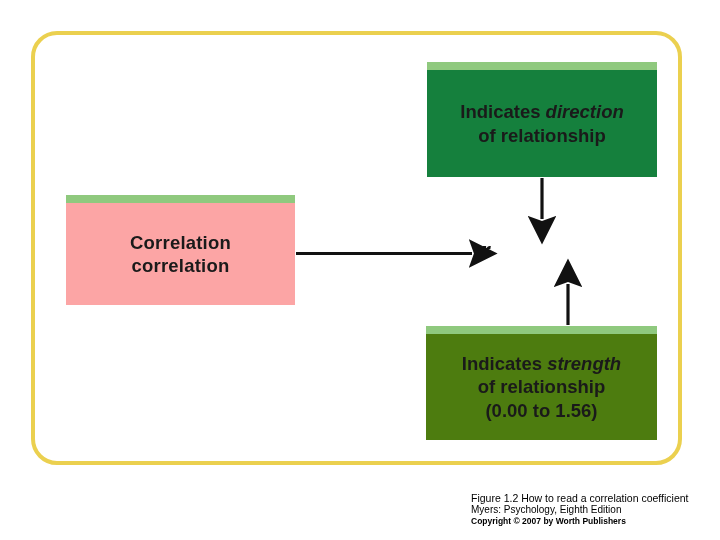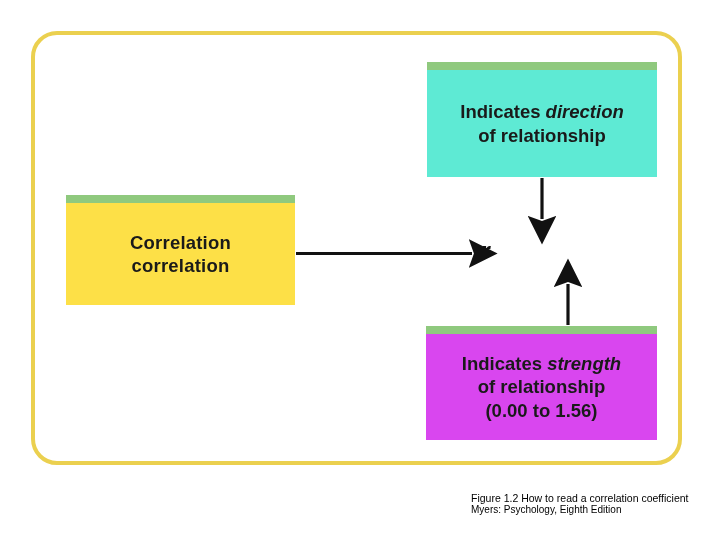--- a/index.html
+++ b/index.html
@@ -63,46 +63,46 @@
   }
 
   
   #box-correlation-coefficient {
     left: 66px;
     top: 195px;
     width: 229px;
     height: 110px;
   }
   #box-correlation-coefficient .box-body {
-    background: #fde047;
+    background: #fca5a5;
     font-size: 18.5px;
     letter-spacing: 0.2px;
   }
 
   
   #box-direction {
     left: 427px;
     top: 62px;
     width: 230px;
     height: 115px;
   }
   #box-direction .box-body {
-    background: #5eead4;
+    background: #15803d;
     font-size: 18.5px;
   }
 
   
   #box-strength {
     left: 426px;
     top: 326px;
     width: 231px;
     height: 114px;
   }
   #box-strength .box-body {
-    background: #d946ef;
+    background: #4d7c0f;
     font-size: 18.5px;
   }
 
   .line1, .line2, .line3 { display: block; white-space: nowrap; }
   .em-word { font-style: italic; }
 
   
   #formula {
     position: absolute;
     left: 480px;
@@ -201,15 +201,16 @@
     <line x1="296" y1="253.5" x2="472" y2="253.5" stroke="#111111" stroke-width="3.2" marker-end="url(#head-right)"></line>
 
     <line x1="542" y1="178" x2="542" y2="219" stroke="#111111" stroke-width="3.2" marker-end="url(#head-down)"></line>
 
     <line x1="568" y1="325" x2="568" y2="284" stroke="#111111" stroke-width="3.2" marker-end="url(#head-up)"></line>
   </svg>
 
   <div id="caption">
     <div class="cap-line-1">Figure 1.2  How to read a correlation coefficient</div>
     <div class="cap-line-2">Myers: Psychology, Eighth Edition</div>
+    <div class="cap-line-3">Copyright © 2007 by Worth Publishers</div>
   </div>
 
 </div>
 
 </body></html>

